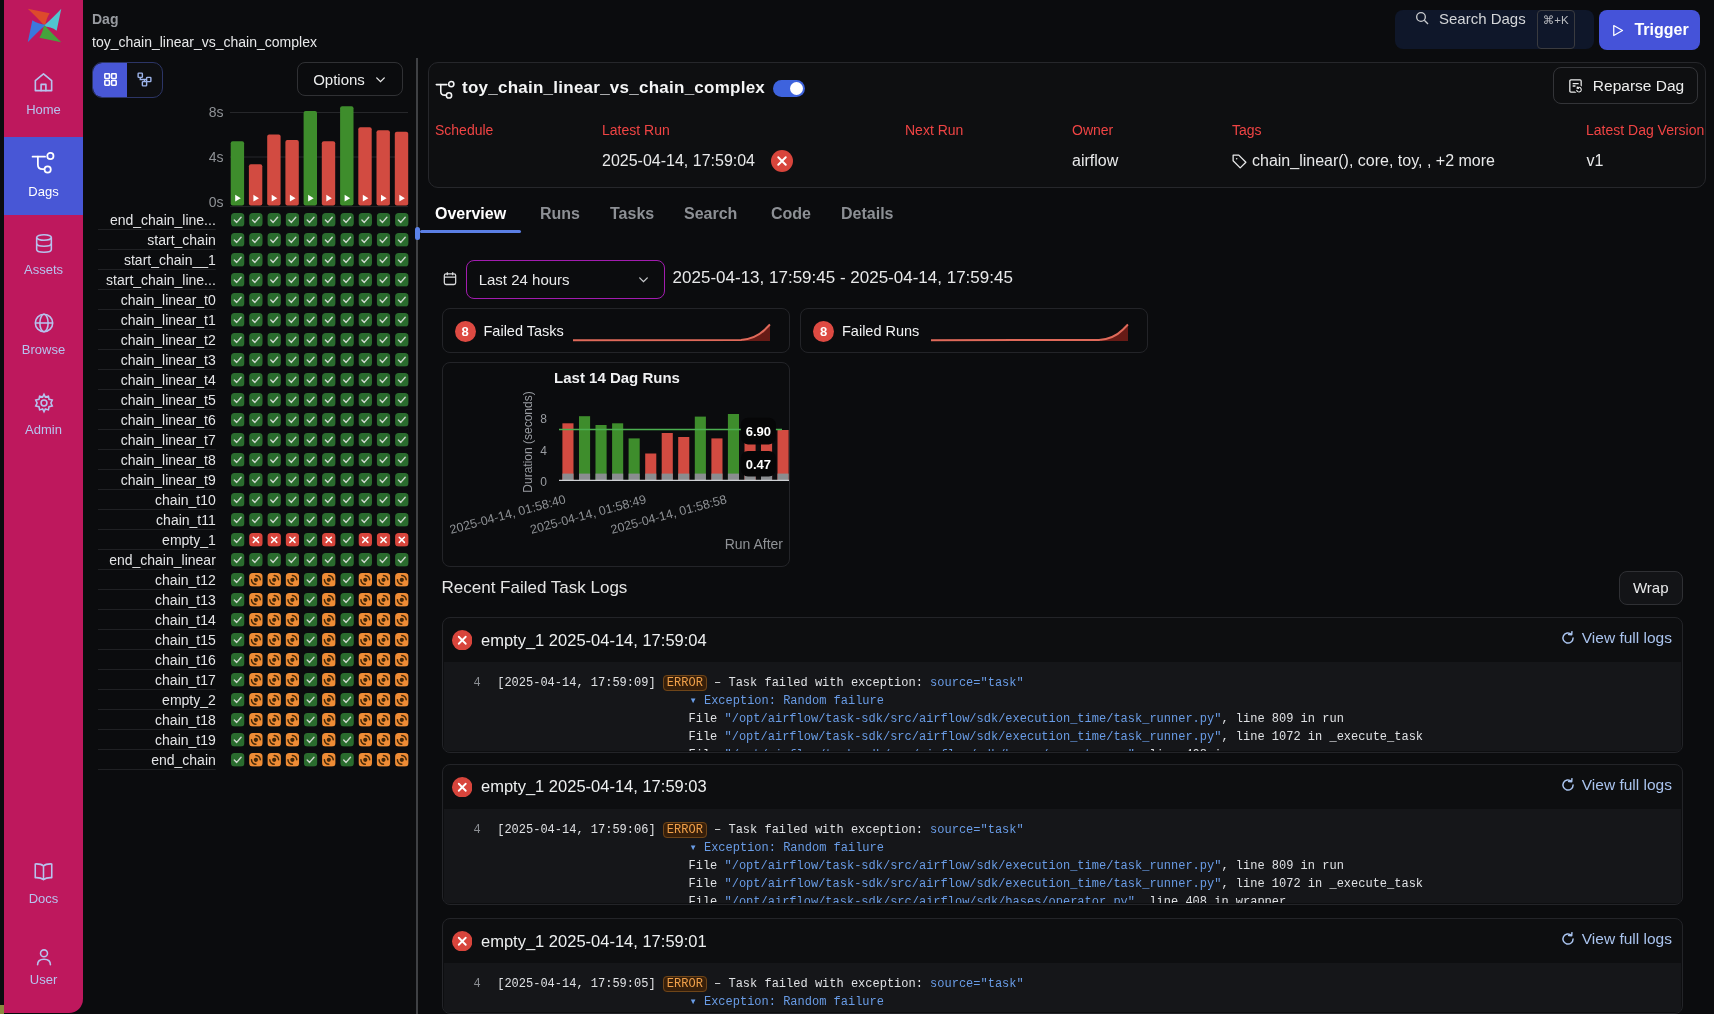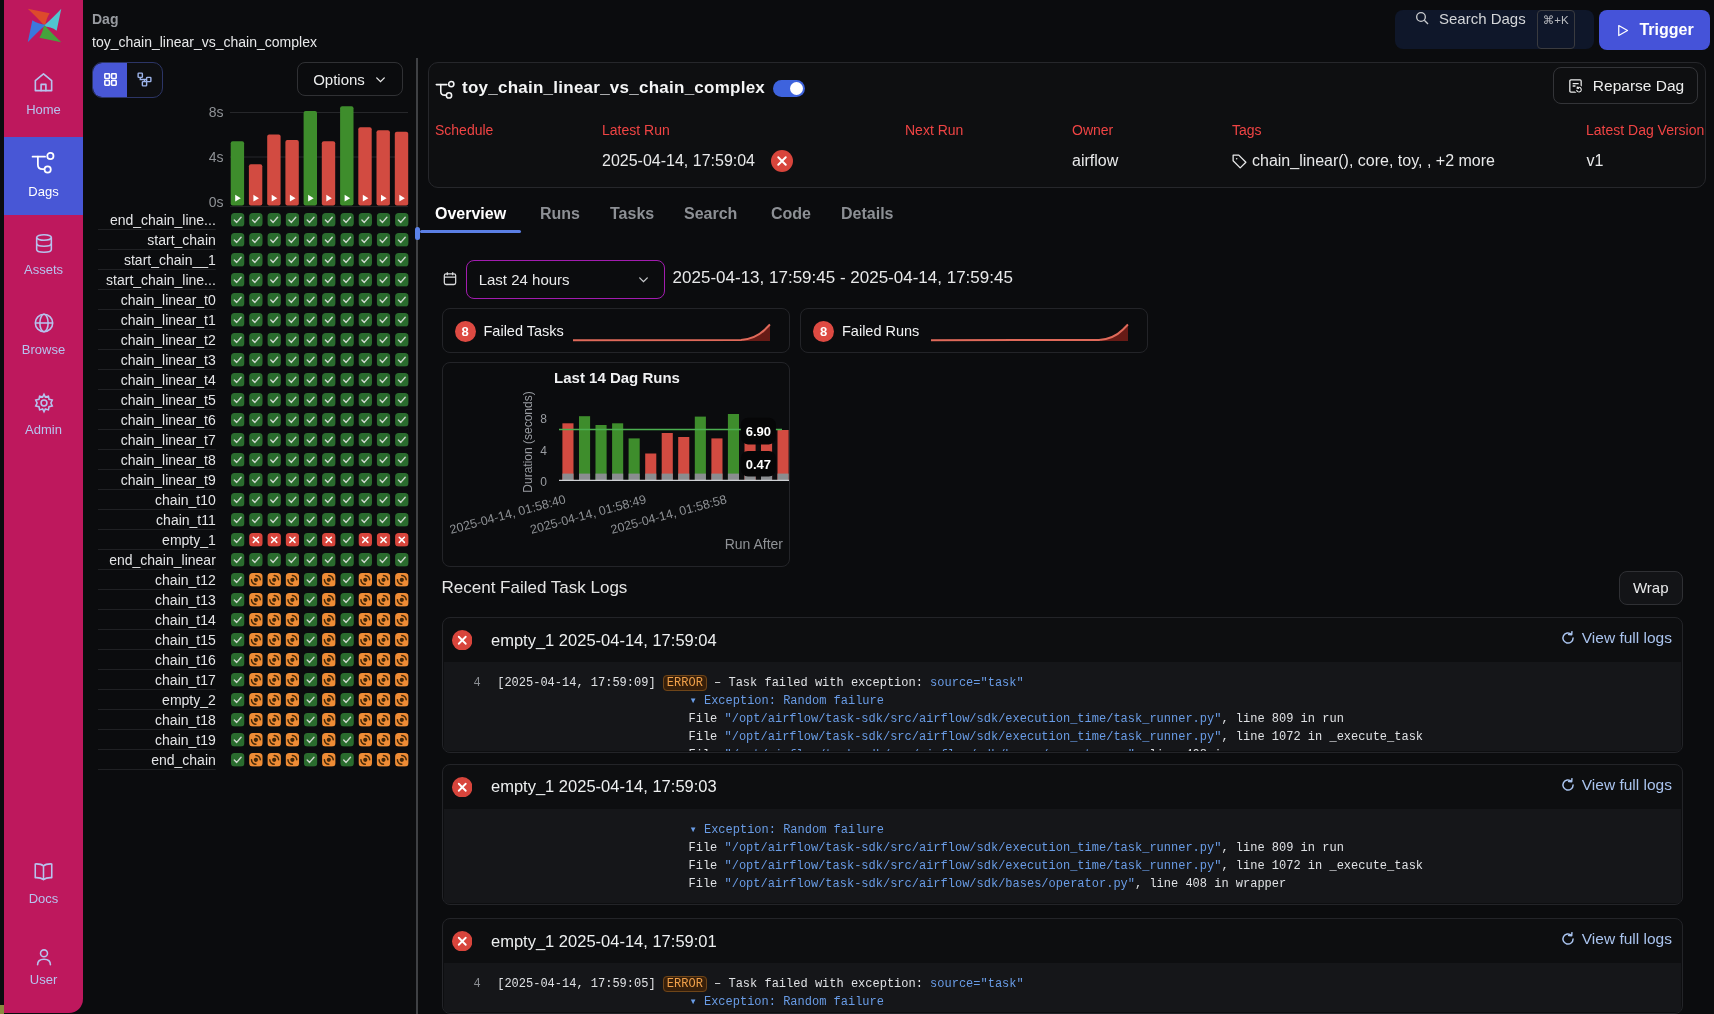--- a/index.html
+++ b/index.html
@@ -9,42 +9,42 @@
 .breadcrumb1{position:absolute;left:92px;top:11px;font-size:14px;font-weight:bold;color:#989ba0}
 .breadcrumb2{position:absolute;left:92px;top:34px;font-size:14px;color:#e8e9ea}
 .togglegrp{position:absolute;left:92px;top:61.5px;width:70.5px;height:36px;border:1px solid #2c3566;border-radius:10px;background:#0e0f12;display:flex;overflow:hidden}
 .tgl{width:34.7px;height:34px;display:flex;align-items:center;justify-content:center}
 .tgl.on{background:#4857d6;border-radius:8px 0 0 8px}
 .optbtn{position:absolute;left:297px;top:62px;width:106px;height:34px;border:1px solid #303134;border-radius:8px;color:#eceded;font-size:15px;display:flex;align-items:center;justify-content:center;gap:9px}
 .divider{position:absolute;left:416px;top:58px;width:2px;height:956px;background:#3f4144}
 .divhandle{position:absolute;left:414.5px;top:227px;width:5px;height:13px;border-radius:2.5px;background:#5b82e8;z-index:3}
 .searchbox{position:absolute;left:1395px;top:10px;width:199px;height:39px;background:#0f172a;border-radius:8px;display:flex;}
 .kbd{border:1px solid #3a3b3f;border-radius:4px;font-size:11.5px;color:#b9bbbf;padding:1.5px 5px}
-.trigger{position:absolute;left:1599px;top:10px;width:111px;height:40px;background:#4553d9;border-radius:8px;display:flex;align-items:center;justify-content:center;gap:9px;color:#fff;font-size:16px;font-weight:bold}
+.trigger{position:absolute;left:1599px;top:10px;width:101px;height:40px;background:#4553d9;border-radius:8px;display:flex;align-items:center;justify-content:center;gap:9px;color:#fff;font-size:16px;font-weight:bold}
 .card{position:absolute;left:428px;top:62px;width:1278px;height:126px;border:1px solid #26272b;border-radius:10px;background:#0e0f11}
 .dagtitle{position:absolute;left:462px;top:78px;font-size:17px;font-weight:bold;letter-spacing:0.25px;color:#f4f5f6}
 .toggle{position:absolute;left:773px;top:79.5px;width:32px;height:17.5px;background:#3e63dd;border-radius:9px}
 .toggle:after{content:"";position:absolute;right:2px;top:2px;width:13.5px;height:13.5px;background:#fff;border-radius:50%}
 .flabel{position:absolute;font-size:14px;color:#ef4444;top:122px}
 .fval{position:absolute;font-size:16px;color:#e8e9ea;top:152px}
 .reparse{position:absolute;left:1553px;top:67px;width:145px;height:37px;border:1px solid #333438;border-radius:8px;display:flex;align-items:center;justify-content:center;gap:9px;color:#eceded;font-size:15.5px}
 .tab{position:absolute;top:205px;font-size:16px;font-weight:bold;color:#8d9095}
 .tabu{position:absolute;left:419.5px;top:230px;width:101px;height:3px;background:#5b7fe4;border-radius:2px}
 .selbox{position:absolute;left:465.7px;top:259.5px;width:199px;height:39px;border:1px solid #a21caf;border-radius:8px;color:#e8e9ea;font-size:15px;display:flex;align-items:center;padding-left:12px}
 .daterange{position:absolute;left:672.6px;top:268px;font-size:17px;color:#e8e9ea}
 .fcard{position:absolute;top:307.5px;width:348px;height:45.5px;border:1px solid #232428;border-radius:8px}
 .badge8{position:absolute;left:12px;top:12px;width:21px;height:21px;border-radius:50%;background:#dd4a42;color:#fff;font-size:13px;font-weight:bold;display:flex;align-items:center;justify-content:center}
 .ftitle{position:absolute;left:41px;top:14.5px;font-size:14.5px;font-weight:normal;color:#f2f3f4}
 .chartcard{position:absolute;left:441.5px;top:361.7px;width:348px;height:205.7px;border:1px solid #232428;border-radius:8px}
 .rftl{position:absolute;left:441.5px;top:578px;font-size:17px;font-weight:normal;color:#e5e5e5}
 .wrapbtn{position:absolute;left:1618.5px;top:570.5px;width:64.5px;height:34.5px;border:1px solid #2f3034;border-radius:8px;background:#131417;color:#e8e9ea;font-size:15px;display:flex;align-items:center;justify-content:center}
 .logcard{position:absolute;left:441.5px;width:1241.5px;border:1px solid #232428;border-radius:8px;background:#0d0e10;overflow:hidden}
 .loghead{position:relative;height:43.5px;display:flex;align-items:center}
 .redx{margin-left:9px;display:flex}
-.logtitle{margin-left:19px;font-size:16.5px;color:#eef0f1}
+.logtitle{margin-left:9px;font-size:16.5px;color:#eef0f1}
 .viewfull{position:absolute;right:10px;top:11px;font-size:15.5px;color:#a9c3ee}
 .logbody{position:absolute;left:1px;top:43.5px;right:1px;bottom:1px;background:#151619;padding-top:12px;overflow:hidden}
 .ll{font-family:"Liberation Mono",monospace;font-size:12px;line-height:18px;white-space:pre;padding-left:30px}
 .lnum{color:#8b8e93;margin-right:16.5px}
 .lts{color:#dfe1e4}
 .lw{color:#dfe1e4}
 .lb{color:#699ce6}
 .lerr{color:#f0a04a;background:#371f0a;border:1px solid #6e4519;border-radius:4px;padding:0 3px}
 .ind2{display:inline-block;width:216px}
 .ind3{display:inline-block;width:215px}
@@ -656,20 +656,21 @@
           <path d="M6.6 6.6 L13.4 13.4 M13.4 6.6 L6.6 13.4" stroke="#fff" stroke-width="1.8" stroke-linecap="round"></path>
         </svg>
       </span>
       <span class="logtitle">empty_1 2025-04-14, 17:59:03</span>
       <span class="viewfull"><svg width="14" height="14" viewBox="0 0 16 16" style="margin-right:7px;vertical-align:-2px">
           <path d="M13.8 8 A5.8 5.8 0 1 1 11.9 3.7" stroke="#a9c3ee" stroke-width="1.7" fill="none" stroke-linecap="round"></path>
           <path d="M12.5 0.8 L12.2 4.3 L8.7 3.9" stroke="#a9c3ee" stroke-width="1.7" fill="none" stroke-linecap="round" stroke-linejoin="round"></path>
         </svg>View full logs</span>
     </div>
 <div class="logbody">
+<div class="ll"><span class="lnum">4</span><span class="lts">[2025-04-14, 17:59:06]</span> <span class="lerr">ERROR</span> <span class="lw">– Task failed with exception: </span><span class="lb">source="task"</span></div>
 <div class="ll"><span class="ind2"></span><span class="lb">▾ Exception: Random failure</span></div>
 <div class="ll"><span class="ind3"></span><span class="lw">File </span><span class="lb">"/opt/airflow/task-sdk/src/airflow/sdk/execution_time/task_runner.py"</span><span class="lw">, line 809 in run</span></div>
 <div class="ll"><span class="ind3"></span><span class="lw">File </span><span class="lb">"/opt/airflow/task-sdk/src/airflow/sdk/execution_time/task_runner.py"</span><span class="lw">, line 1072 in _execute_task</span></div>
 <div class="ll"><span class="ind3"></span><span class="lw">File </span><span class="lb">"/opt/airflow/task-sdk/src/airflow/sdk/bases/operator.py"</span><span class="lw">, line 408 in wrapper</span></div>
 </div>
   </div>
 <div class="logcard" style="top:918.3px;height:96px">
 <div class="loghead">
       <span class="redx">
         <svg width="20.5" height="20.5" viewBox="0 0 20 20">

